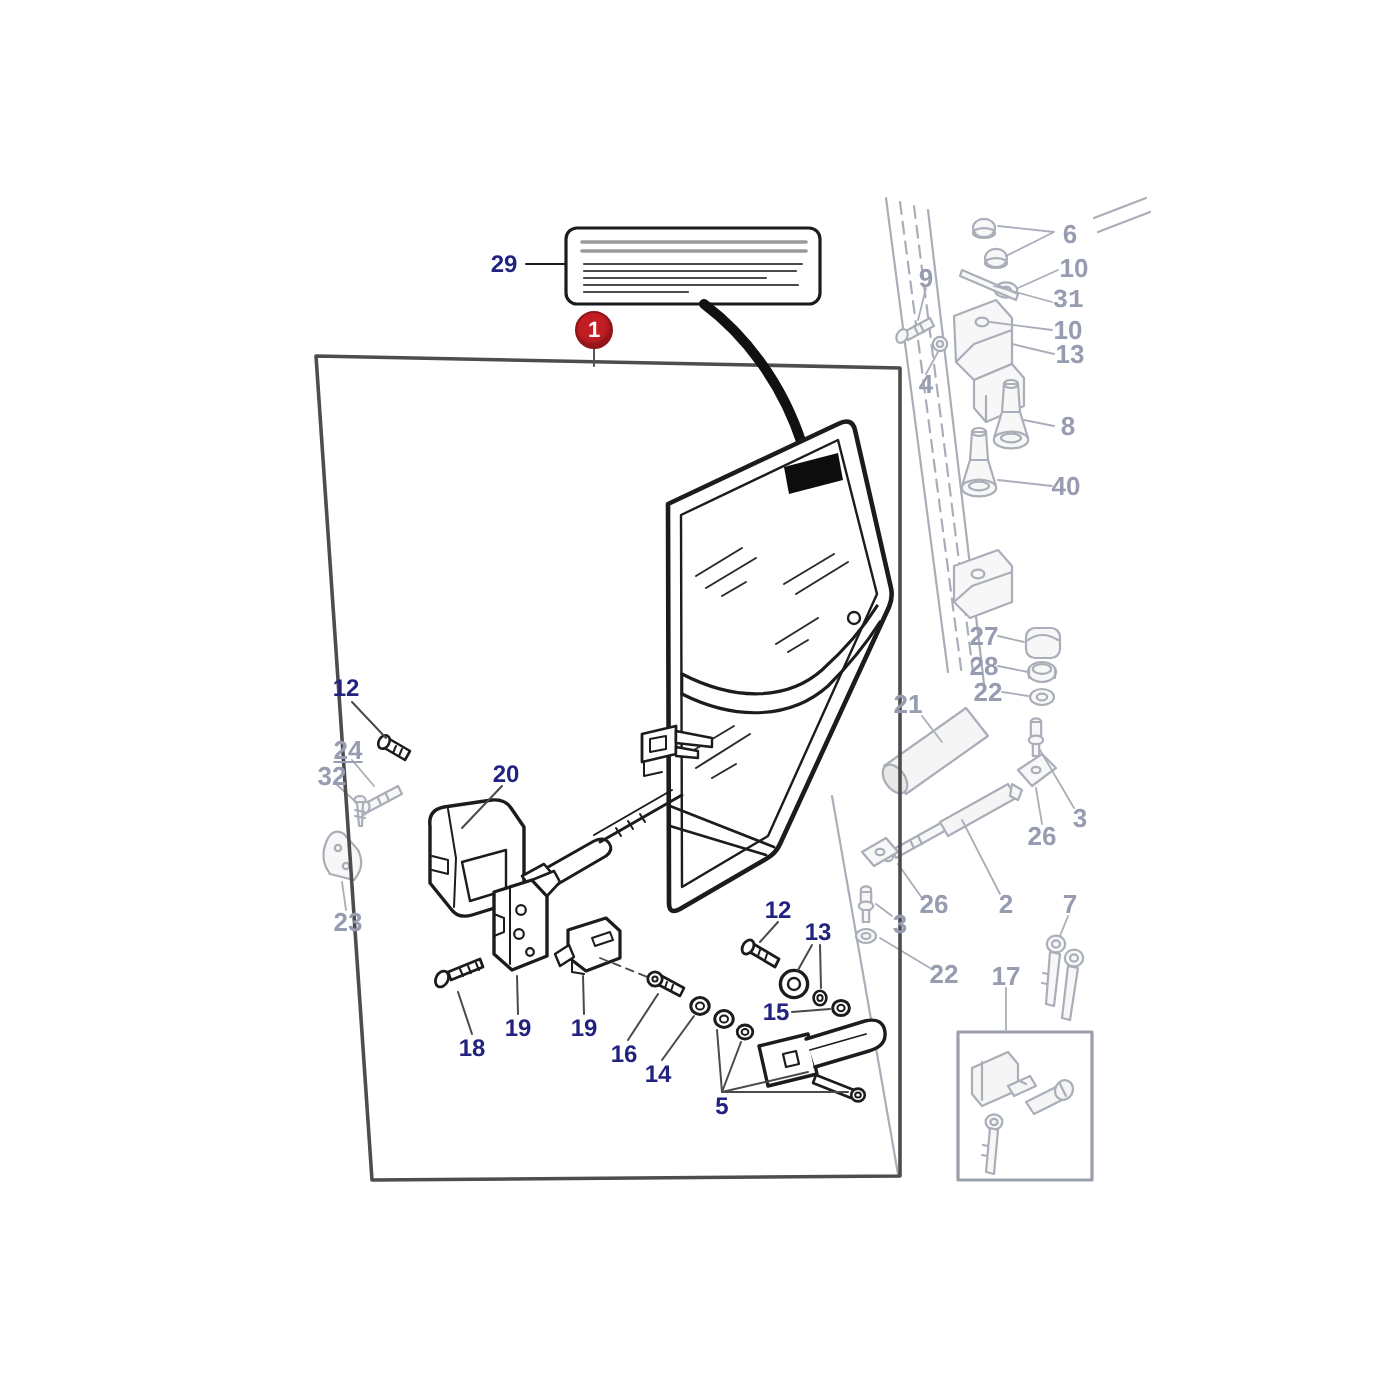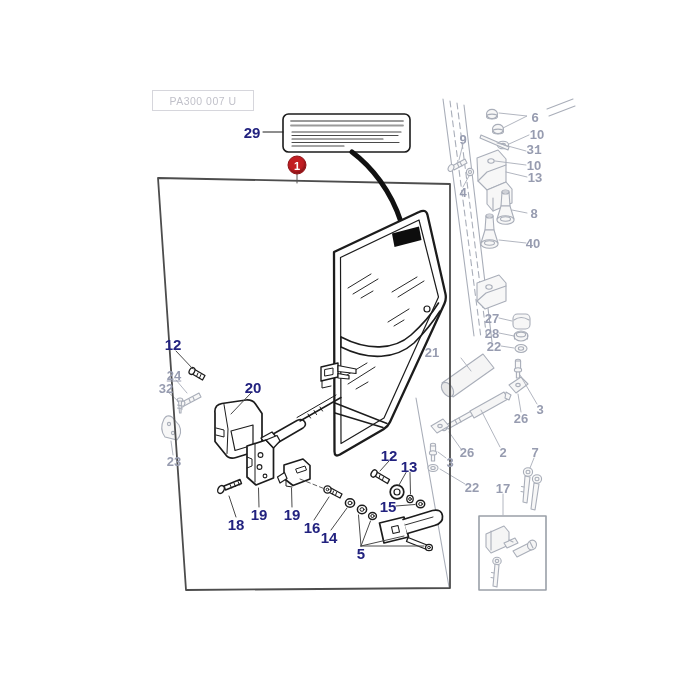--- a/index.html
+++ b/index.html
@@ -19,21 +19,21 @@
     position:absolute; left:297px; top:165px; transform:translate(-50%,-50%);
     width:17px; height:17px; border-radius:50%;
     background:var(--badge,#c21d22); border:1px solid #8e1418;
     color:#fff; font-size:11px; font-weight:700;
     display:flex; align-items:center; justify-content:center;
     box-shadow: inset -1px -2px 2px rgba(0,0,0,.28);
   }
   .labels { position:absolute; left:0; top:0; width:700px; height:700px; }
   .pl {
     position:absolute; transform:translate(-50%,-50%);
-    font-size:15px; font-weight:700; line-height:1;
+    font-size:12px; font-weight:700; line-height:1;
     color:var(--active,#22227f); white-space:nowrap;
   }
   .pl.ghost { color:var(--ghost,#989db1); font-size:13px; }
 </style>
 </head>
 <body>
 
 <div class="stage">
 
   <svg width="700" height="700" viewBox="0 0 700 700">
@@ -396,21 +396,20 @@
         <line x1="361" y1="546" x2="424" y2="546"></line>
         <line x1="389" y1="461" x2="380" y2="471"></line>
         <line x1="406" y1="472.5" x2="399" y2="485"></line>
         <line x1="410" y1="472.5" x2="410.5" y2="494"></line>
         <line x1="396" y1="506" x2="415" y2="504.5"></line>
         <line x1="300" y1="479" x2="325" y2="489" stroke-dasharray="4 3" stroke-width="0.9"></line>
       </g>
     </g>
   </svg>
 
-  <div class="watermark">PA300 007 U</div>
 
   <div class="badge">1</div>
 
   <div class="labels">
       <div class="pl" style="left: 252px; top: 132px;">29</div>
       <div class="pl" style="left: 173px; top: 344px;">12</div>
       <div class="pl ghost" style="left: 174px; top: 375px; text-decoration: underline;">24</div>
       <div class="pl ghost" style="left: 166px; top: 388px;">32</div>
       <div class="pl ghost" style="left: 174px; top: 461px;">23</div>
       <div class="pl" style="left: 253px; top: 387px;">20</div>
@@ -428,21 +427,21 @@
       <div class="pl ghost" style="left: 535px; top: 117px;">6</div>
       <div class="pl ghost" style="left: 537px; top: 134px;">10</div>
       <div class="pl ghost" style="left: 534px; top: 150px; font-family: Liberation Mono, monospace;">31</div>
       <div class="pl ghost" style="left: 534px; top: 165px;">10</div>
       <div class="pl ghost" style="left: 535px; top: 177px;">13</div>
       <div class="pl ghost" style="left: 534px; top: 213px;">8</div>
       <div class="pl ghost" style="left: 533px; top: 243px;">40</div>
       <div class="pl ghost" style="left: 492px; top: 318px;">27</div>
       <div class="pl ghost" style="left: 492px; top: 333px;">28</div>
       <div class="pl ghost" style="left: 494px; top: 346px;">22</div>
-      <div class="pl ghost" style="left: 432px; top: 352px;">21</div>
+      <div class="pl ghost" style="left: 454px; top: 352px;">21</div>
       <div class="pl ghost" style="left: 540px; top: 409px;">3</div>
       <div class="pl ghost" style="left: 521px; top: 418px;">26</div>
       <div class="pl ghost" style="left: 503px; top: 452px;">2</div>
       <div class="pl ghost" style="left: 467px; top: 452px;">26</div>
       <div class="pl ghost" style="left: 450px; top: 462px;">3</div>
       <div class="pl ghost" style="left: 535px; top: 452px;">7</div>
       <div class="pl ghost" style="left: 472px; top: 487px;">22</div>
       <div class="pl ghost" style="left: 503px; top: 488px;">17</div>
     </div>
 

